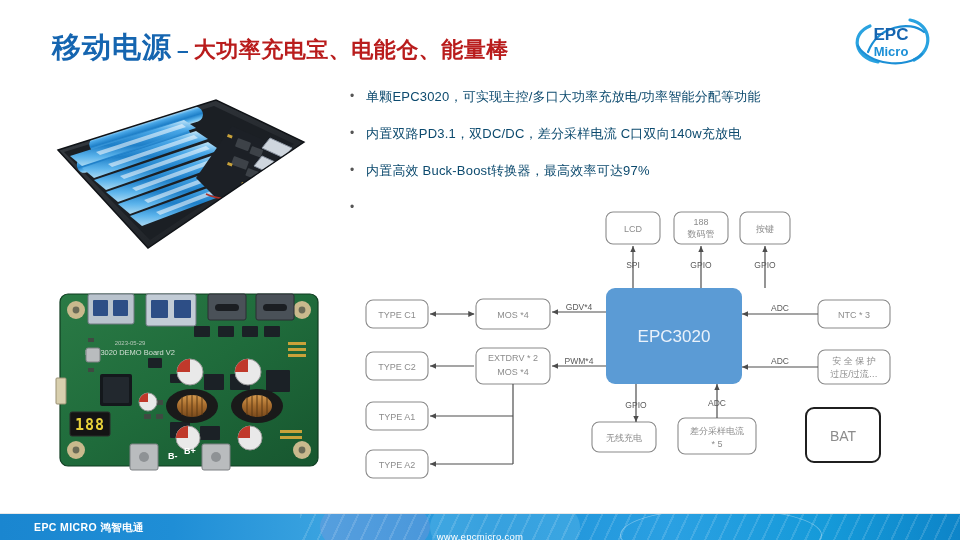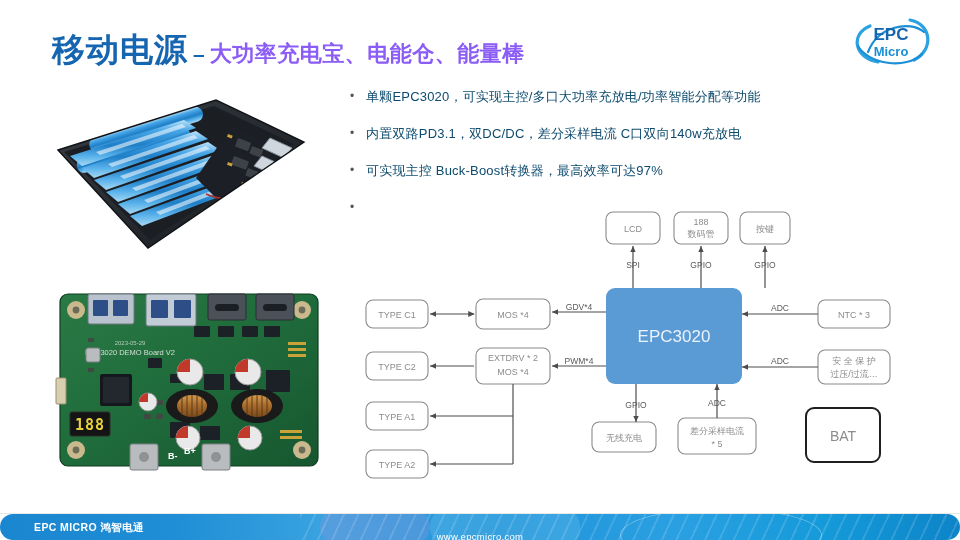--- a/index.html
+++ b/index.html
@@ -6,29 +6,29 @@
   body{
     width:960px;height:540px;overflow:hidden;background:#ffffff;
     font-family:"Liberation Sans","DejaVu Sans",sans-serif;
     -webkit-font-smoothing:antialiased;
   }
   .slide{position:relative;width:960px;height:540px;background:#fff;}
 
   
   .title-wrap{position:absolute;left:52px;top:28px;white-space:nowrap;}
   .title-main{
-    font-size:33px;font-weight:bold;color:#1565b0;letter-spacing:1px;
+    font-size:29px;font-weight:bold;color:#1565b0;letter-spacing:1px;
     display:inline-block;vertical-align:baseline;
   }
   .title-dash{
     font-size:21px;font-weight:bold;color:#1565b0;display:inline-block;
     vertical-align:baseline;padding:0 5px;
   }
   .title-sub{
-    font-size:22px;font-weight:bold;color:#8b5cf6;letter-spacing:.5px;
+    font-size:22px;font-weight:bold;color:#b91c1c;letter-spacing:.5px;
     display:inline-block;vertical-align:baseline;
   }
 
   
   .logo{position:absolute;right:22px;top:12px;width:94px;height:60px;}
   .logo svg{display:block;}
 
   
   .bullets{position:absolute;left:348px;top:88px;width:520px;}
   .bullet{display:flex;align-items:flex-start;margin-bottom:20px;}
@@ -49,21 +49,20 @@
   
   .diagram{position:absolute;left:348px;top:200px;width:580px;height:290px;}
   .diagram svg{display:block;}
 
   
   .footer{
     position:absolute;left:0;bottom:0;width:960px;height:26px;
     background:linear-gradient(90deg,#1a86d0 0%,#1f8ed6 18%,#3aa3e0 34%,
                #1f92d8 52%,#2aa0e2 70%,#159ad9 86%,#0d84c8 100%);
     overflow:hidden;
-    border-radius:13px;
   }
   .footer .stripes{
     position:absolute;left:300px;top:0;width:660px;height:26px;
     background:repeating-linear-gradient(115deg,
       rgba(255,255,255,.16) 0px,rgba(255,255,255,.16) 2px,
       rgba(255,255,255,0) 2px,rgba(255,255,255,0) 13px);
     opacity:.85;
   }
   .footer .blob1{
     position:absolute;left:320px;top:-18px;width:110px;height:62px;
@@ -115,21 +114,21 @@
     <div class="bullet">
       <span class="dot">•</span>
       <span class="txt">单颗EPC3020，可实现主控/多口大功率充放电/功率智能分配等功能</span>
     </div>
     <div class="bullet">
       <span class="dot">•</span>
       <span class="txt">内置双路PD3.1，双DC/DC，差分采样电流 C口双向140w充放电</span>
     </div>
     <div class="bullet">
       <span class="dot">•</span>
-      <span class="txt">可实现主控 Buck-Boost转换器，最高效率可达97%</span>
+      <span class="txt">内置高效 Buck-Boost转换器，最高效率可达97%</span>
     </div>
     <div class="bullet gap">
       <span class="dot">•</span>
     </div>
   </div>
 
   <div class="photo-batt">
     <svg width="250" height="152" viewBox="0 0 250 152">
       <defs>
         <linearGradient id="cellg" x1="0" y1="0" x2="0" y2="1">

